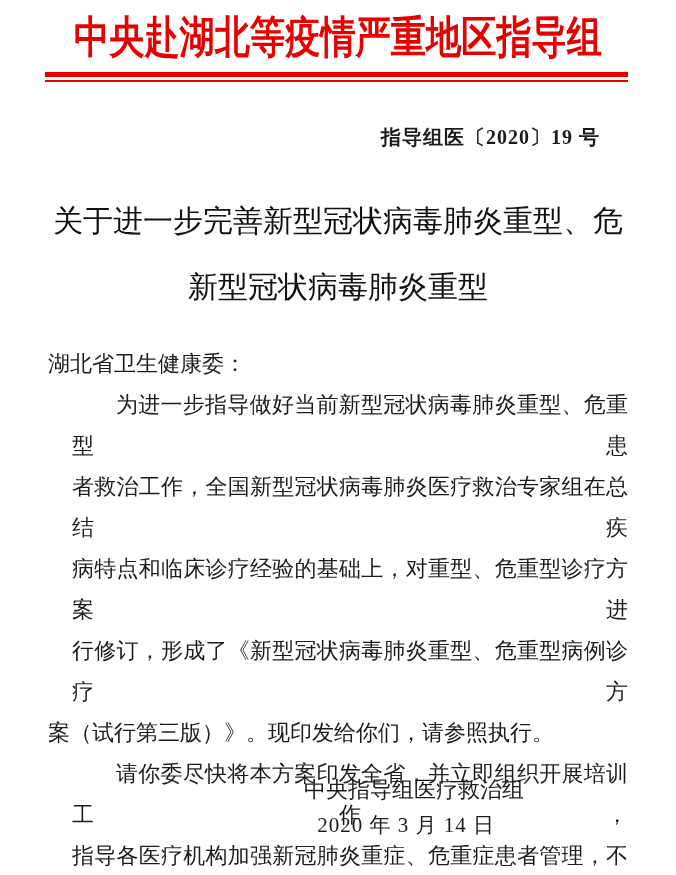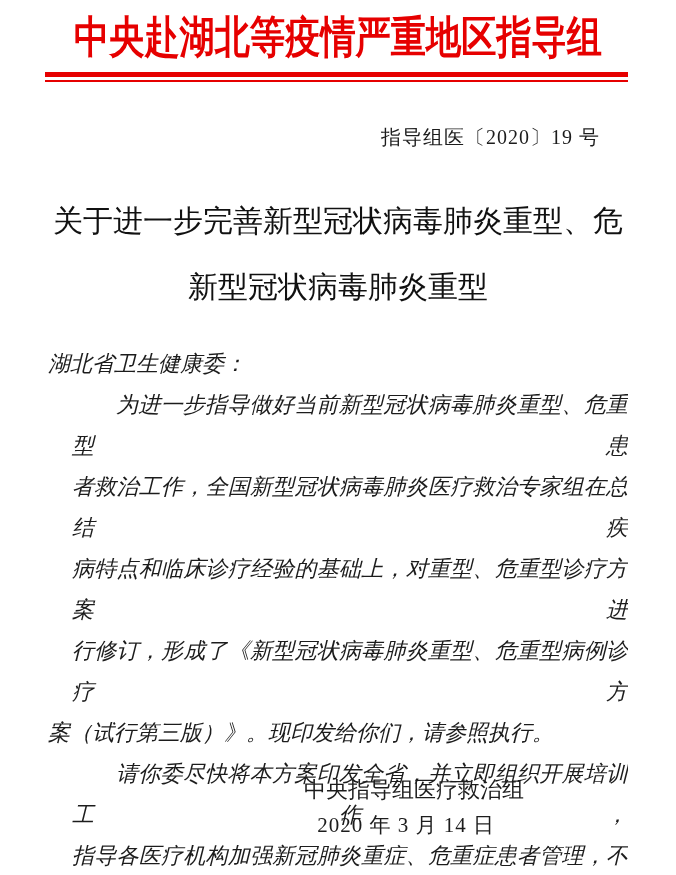--- a/index.html
+++ b/index.html
@@ -43,20 +43,21 @@
 
   
   .doc-number {
     position: absolute;
     top: 124px;
     right: 28px;
     font-size: 20px;
     letter-spacing: 1px;
     color: #1c1c1c;
     white-space: nowrap;
+    font-weight: bold;
   }
 
   
   .doc-title {
     position: absolute;
     top: 188px;
     left: 0;
     width: 676px;
     text-align: center;
     font-weight: normal;
@@ -68,21 +69,21 @@
   
   .body-text {
     position: absolute;
     top: 343px;
     left: 48px;
     width: 580px;
     font-size: 22px;
     line-height: 41px;
     color: #1c1c1c;
   }
-  .line { white-space: nowrap; font-style: italic; }
+  .line { white-space: nowrap; }
   .line.jl {
     white-space: normal;
     text-align: justify;
     text-align-last: justify;
     margin-left: 24px;
   }
   .line.indent { text-indent: 44px; }
 
   
   .signer {

